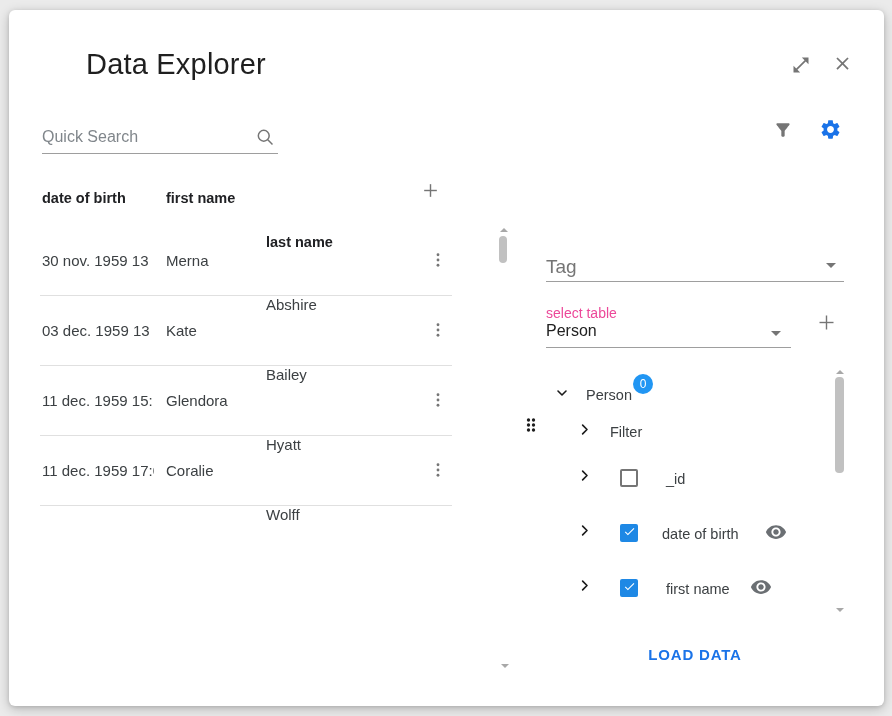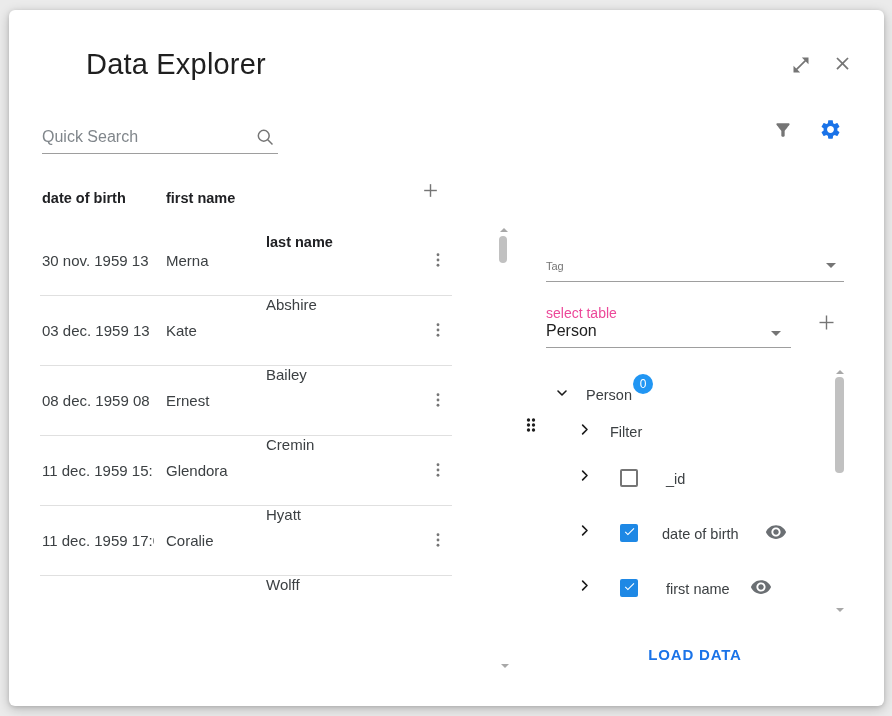--- a/index.html
+++ b/index.html
@@ -30,21 +30,21 @@
   .col-first { left:157px; width:96px; }
   .col-last { left:257px; width:120px;margin-top:44px; }
   .rows { left:0; top:216px; width:460px; }
   .row { position:relative; height:70px; }
   .row .sep { position:absolute; left:31px; right:17px; bottom:0; border-bottom:1px solid #e0e0e0; }
   .cell { position:absolute; top:26px; font-size:15px; color:#3c4043; white-space:nowrap; overflow:hidden; }
   .kebab { position:absolute; left:417px; top:20px; width:24px; height:30px; }
 
   
   .panel-title { left:537px; top:167px; font-size:26px; color:#9aa0a6; }
-  .field-label { font-size:11px; color:#757575; }
+  .field-label { font-size:19px; color:#757575; }
   .underline { border-bottom:1px solid #9e9e9e; height:1px; }
   .dd-arrow { width:0; height:0; border-left:5px solid transparent; border-right:5px solid transparent; border-top:5px solid #757575; }
   .small-label { font-size:14px; color:#ec4899; }
   .select-value { font-size:16px; color:#212121; }
 
   .tree-label { font-size:14.5px; color:#3c4043; }
   .checkbox { width:18px; height:18px; border-radius:2px; }
   .checkbox.unchecked { border:2px solid #757575; background:#fff; }
   .checkbox.checked { background:#1e88e5; display:flex; align-items:center; justify-content:center; }
   .badge { width:20px; height:20px; border-radius:50%; background:#2196f3; color:#fff; font-size:12px;
@@ -139,33 +139,20 @@
       <button class="icon-btn kebab">
           <span><svg width="18" height="18" viewBox="0 0 24 24" fill="#757575">
               <circle cx="12" cy="5" r="1.9"></circle>
               <circle cx="12" cy="12" r="1.9"></circle>
               <circle cx="12" cy="19" r="1.9"></circle>
             </svg></span>
         </button>
       <span class="sep"></span>
     </div>
     <div class="row">
-      <span class="cell col-date">08 dec. 1959 08</span>
-      <span class="cell col-first">Ernest</span>
-      <span class="cell col-last">Cremin</span>
-      <button class="icon-btn kebab">
-          <span><svg width="18" height="18" viewBox="0 0 24 24" fill="#757575">
-              <circle cx="12" cy="5" r="1.9"></circle>
-              <circle cx="12" cy="12" r="1.9"></circle>
-              <circle cx="12" cy="19" r="1.9"></circle>
-            </svg></span>
-        </button>
-      <span class="sep"></span>
-    </div>
-    <div class="row">
       <span class="cell col-date">11 dec. 1959 15:</span>
       <span class="cell col-first">Glendora</span>
       <span class="cell col-last">Hyatt</span>
       <button class="icon-btn kebab">
           <span><svg width="18" height="18" viewBox="0 0 24 24" fill="#757575">
               <circle cx="12" cy="5" r="1.9"></circle>
               <circle cx="12" cy="12" r="1.9"></circle>
               <circle cx="12" cy="19" r="1.9"></circle>
             </svg></span>
         </button>

